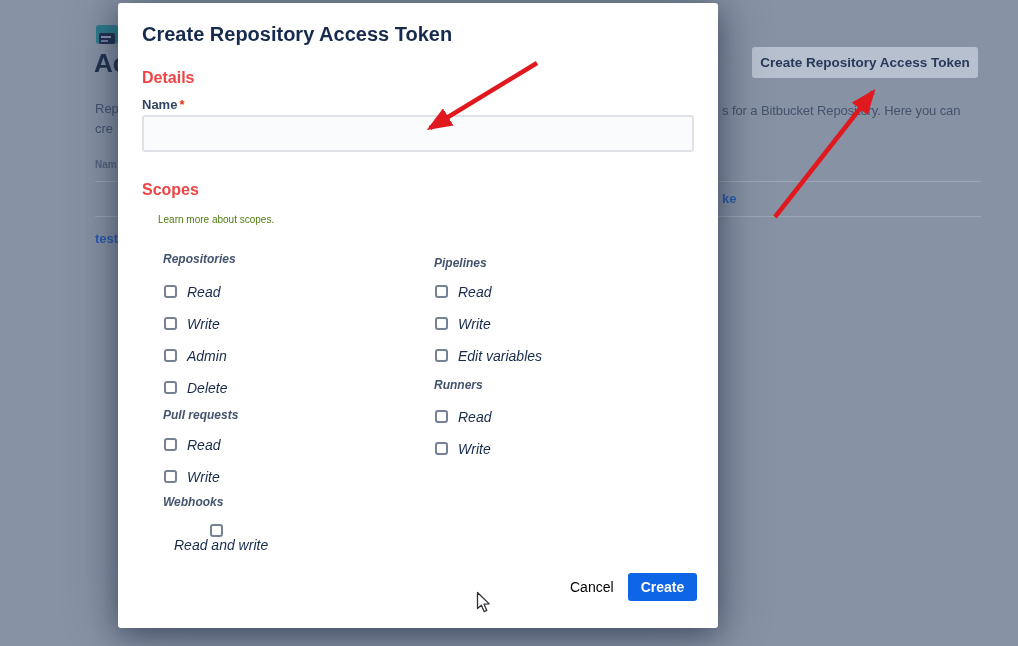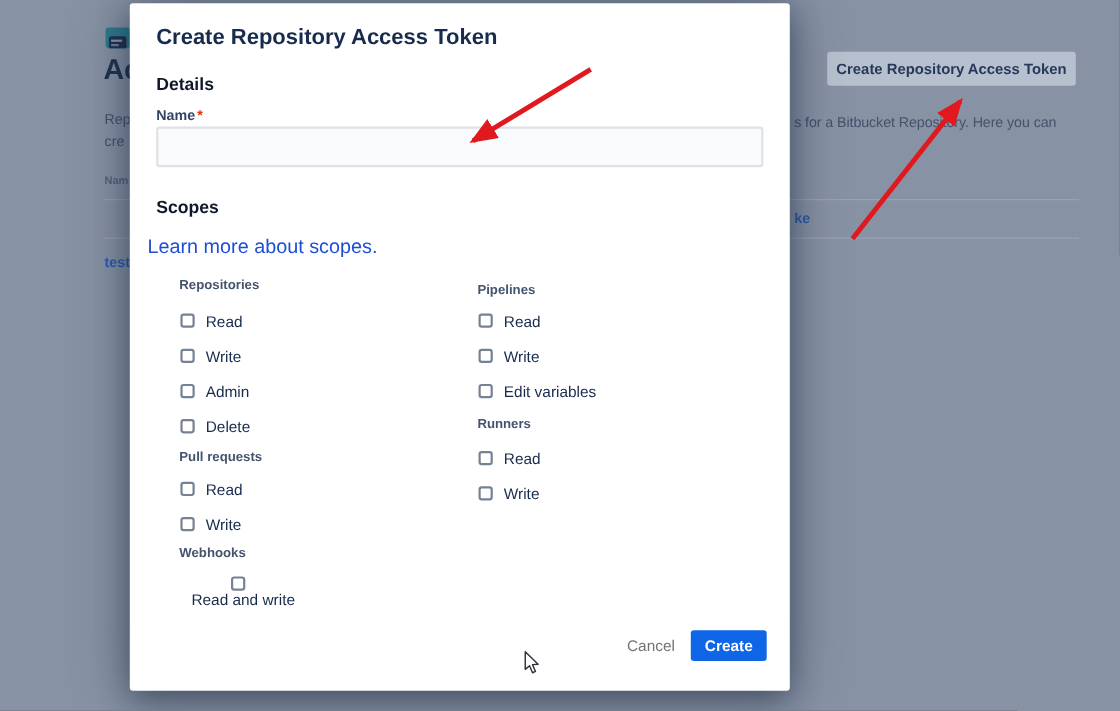--- a/index.html
+++ b/index.html
@@ -31,40 +31,40 @@
   .bg-th{left:95px;top:159px;font-size:10px;font-weight:600;color:#54647D;white-space:nowrap;}
   .bg-link{font-size:13px;font-weight:700;color:#2B5CAD;white-space:nowrap;cursor:pointer;}
   .tline{height:1px;background:#9CA6B5;}
 
   
   .modal{
     left:118px;top:3px;width:600px;height:625px;background:#FFFFFF;border-radius:3px;
     box-shadow:0 8px 28px rgba(16,26,50,0.45), 0 0 55px rgba(16,26,50,0.28);
   }
   .modal-title{left:24px;top:20px;font-size:20px;font-weight:600;color:#172B4D;white-space:nowrap;}
-  .section-heading{font-size:16px;font-weight:600;color:#0f172a;white-space:nowrap;}
+  .section-heading{font-size:16px;font-weight:600;color:#ef4444;white-space:nowrap;}
   .field-label{left:24px;top:94px;font-size:13px;font-weight:600;color:#344563;}
   .req{color:#DE350B;padding-left:2px;}
   .name-input{
     left:24px;top:112px;width:552px;height:37px;box-sizing:border-box;
     background:#FAFBFC;border:2px solid #DFE1E6;border-radius:3px;
     font-family:"Liberation Sans", sans-serif;font-size:14px;color:#172B4D;padding:0 8px;outline:none;
   }
-  .scopes-link{left:16px;top:211px;font-size:18px;color:#1d4ed8;text-decoration:none;white-space:nowrap;cursor:pointer;}
-  .scope-col{top:249px;width:250px;height:300px;}
+  .scopes-link{left:40px;top:211px;font-size:10px;color:#4d7c0f;text-decoration:none;white-space:nowrap;cursor:pointer;}
+  .scope-col{top:249px;width:250px;height:300px;font-style:italic;}
   .scope-header{position:absolute;left:0;font-size:12px;font-weight:600;color:#44546F;white-space:nowrap;}
   .scope-row{position:absolute;left:1px;display:flex;align-items:center;height:15px;cursor:pointer;}
   .cb{
     width:13px;height:13px;box-sizing:border-box;border:2px solid #758195;border-radius:3px;
     background:#FFFFFF;flex:0 0 auto;
   }
   .cb-label{margin-left:10px;font-size:14px;color:#172B4D;white-space:nowrap;}
   .cancel-btn{
     left:446px;top:574px;background:transparent;border:none;padding:2px 6px;
-    font-family:"Liberation Sans", sans-serif;font-size:14px;font-weight:500;color:#737373;cursor:pointer;
+    font-family:"Liberation Sans", sans-serif;font-size:14px;font-weight:500;color:#000000;cursor:pointer;
   }
   .create-btn{
     left:510px;top:570px;width:69px;height:28px;border:none;border-radius:3px;
     background:#0E65E5;color:#FFFFFF;font-family:"Liberation Sans", sans-serif;
     font-size:14px;font-weight:600;cursor:pointer;
   }
   .anno{left:0;top:0;width:1018px;height:646px;pointer-events:none;z-index:50;}
 </style>
 </head>
 <body>

